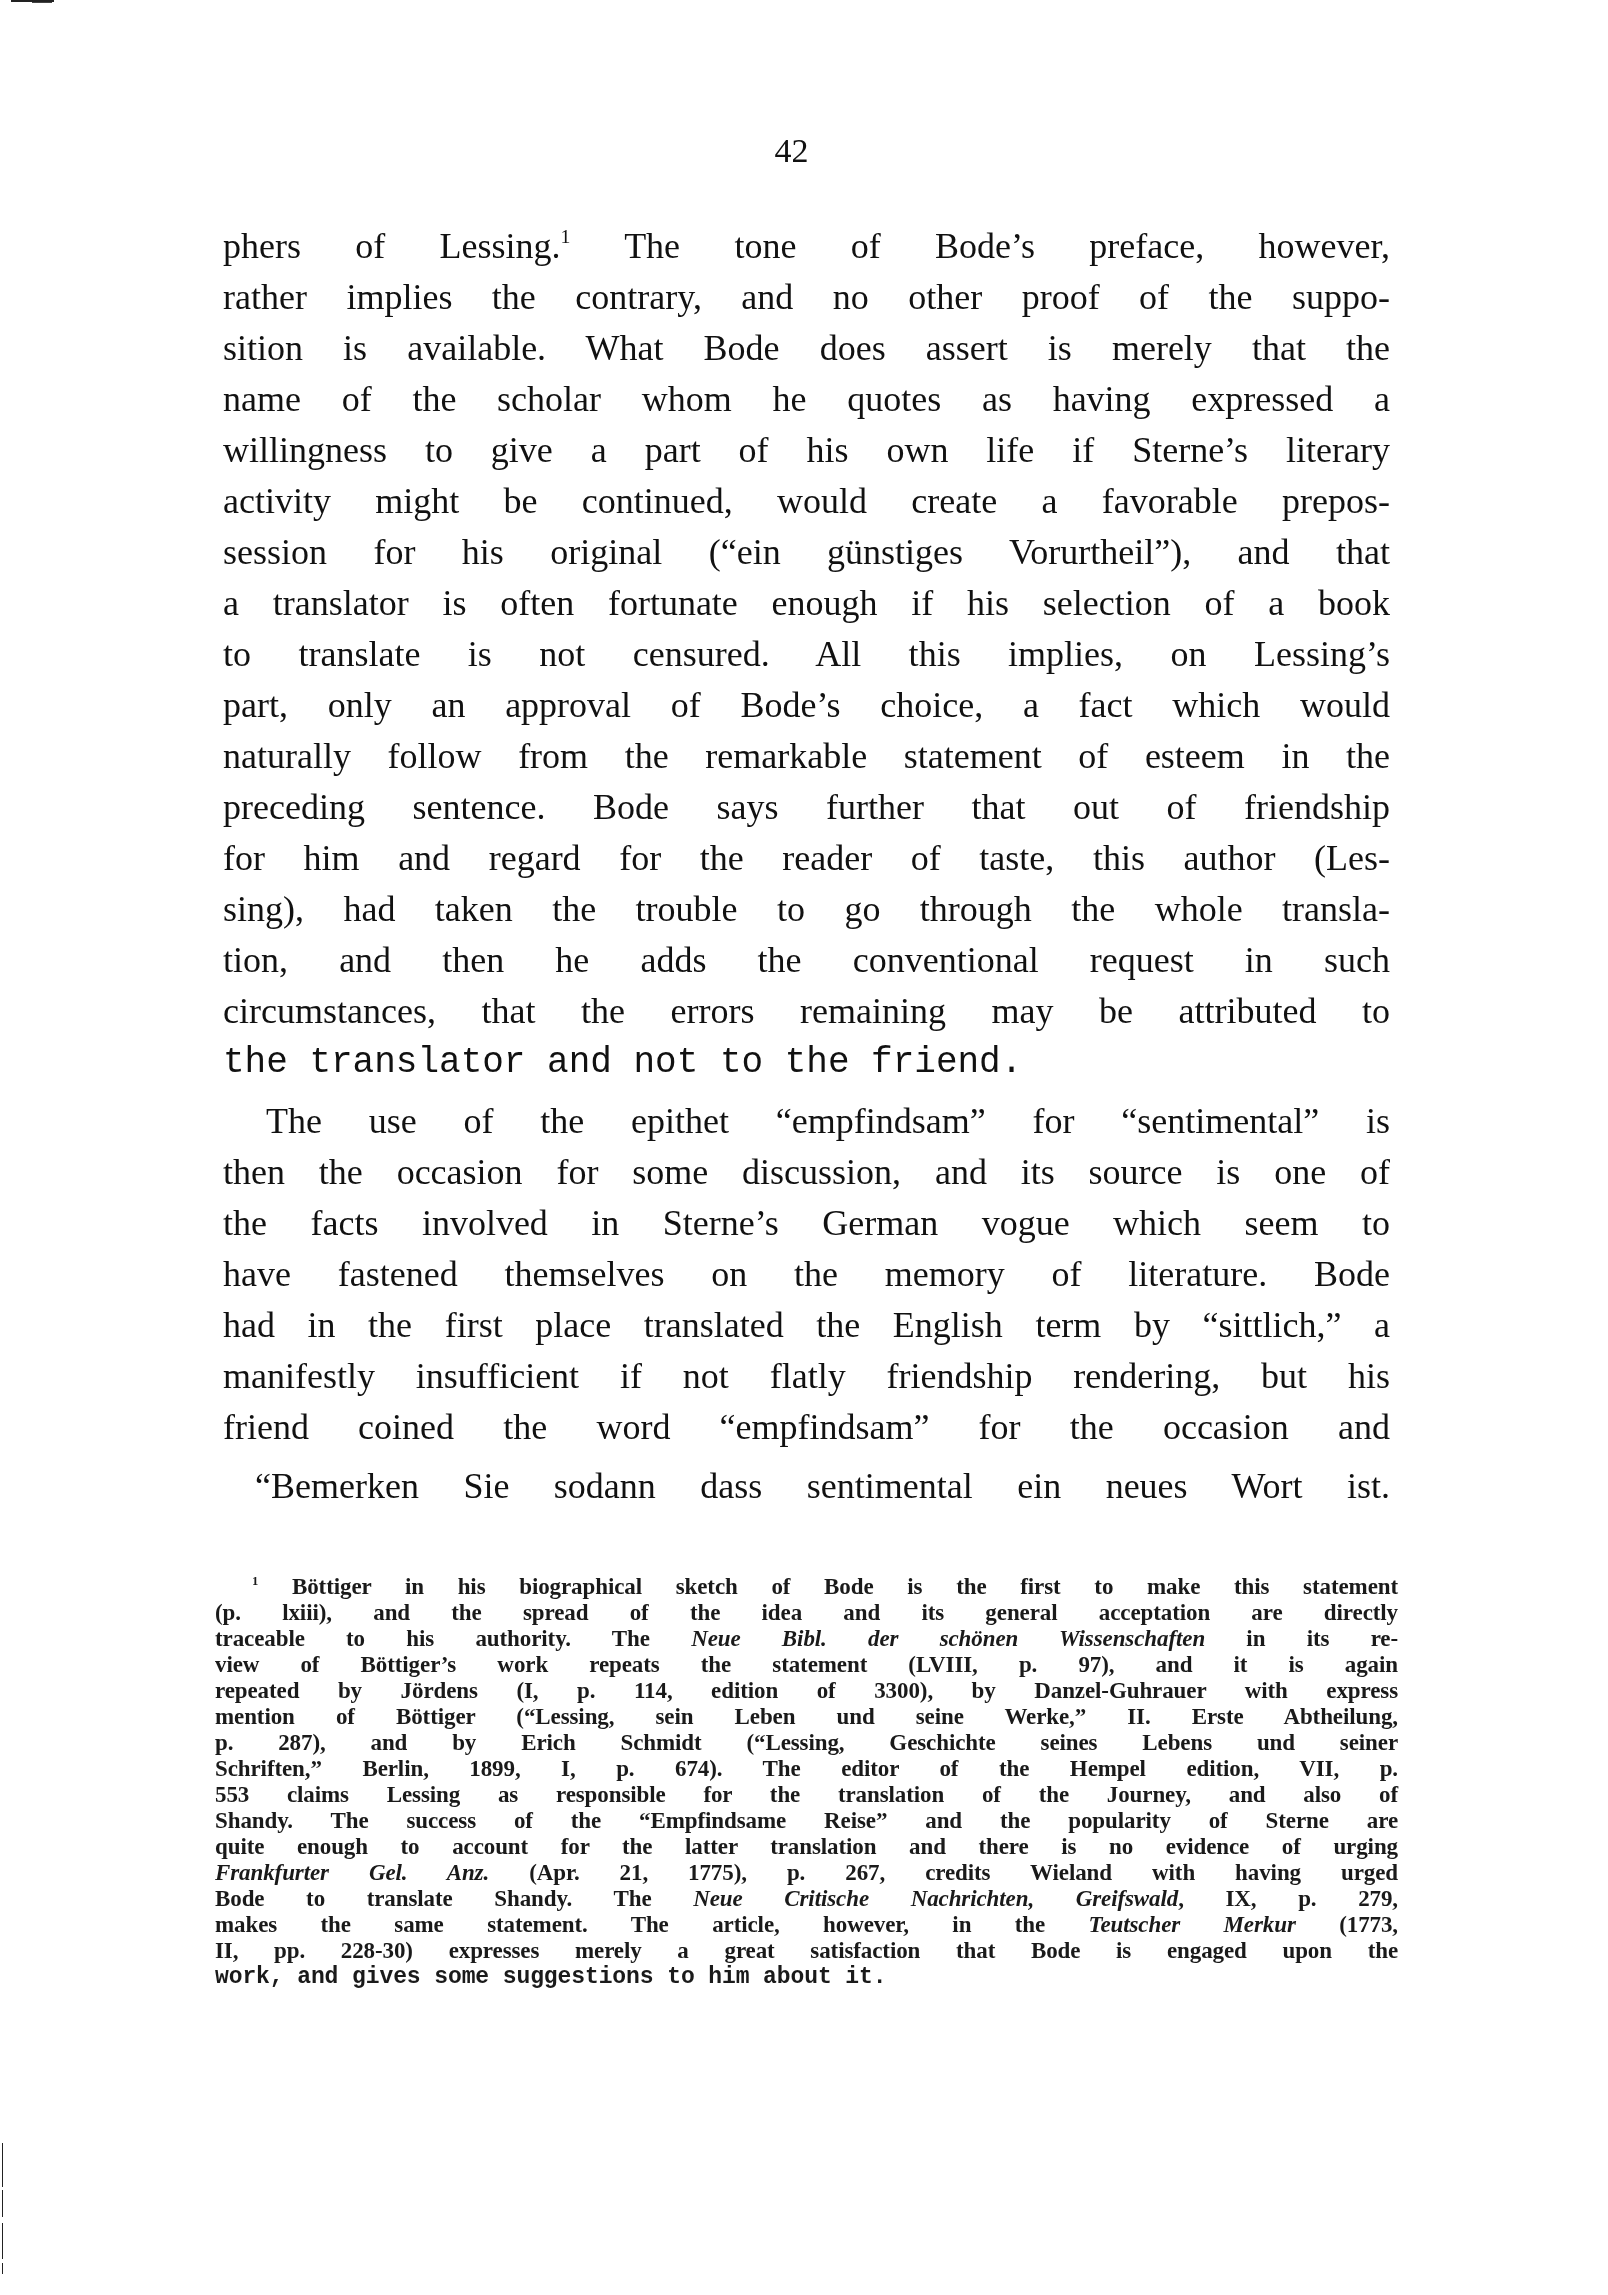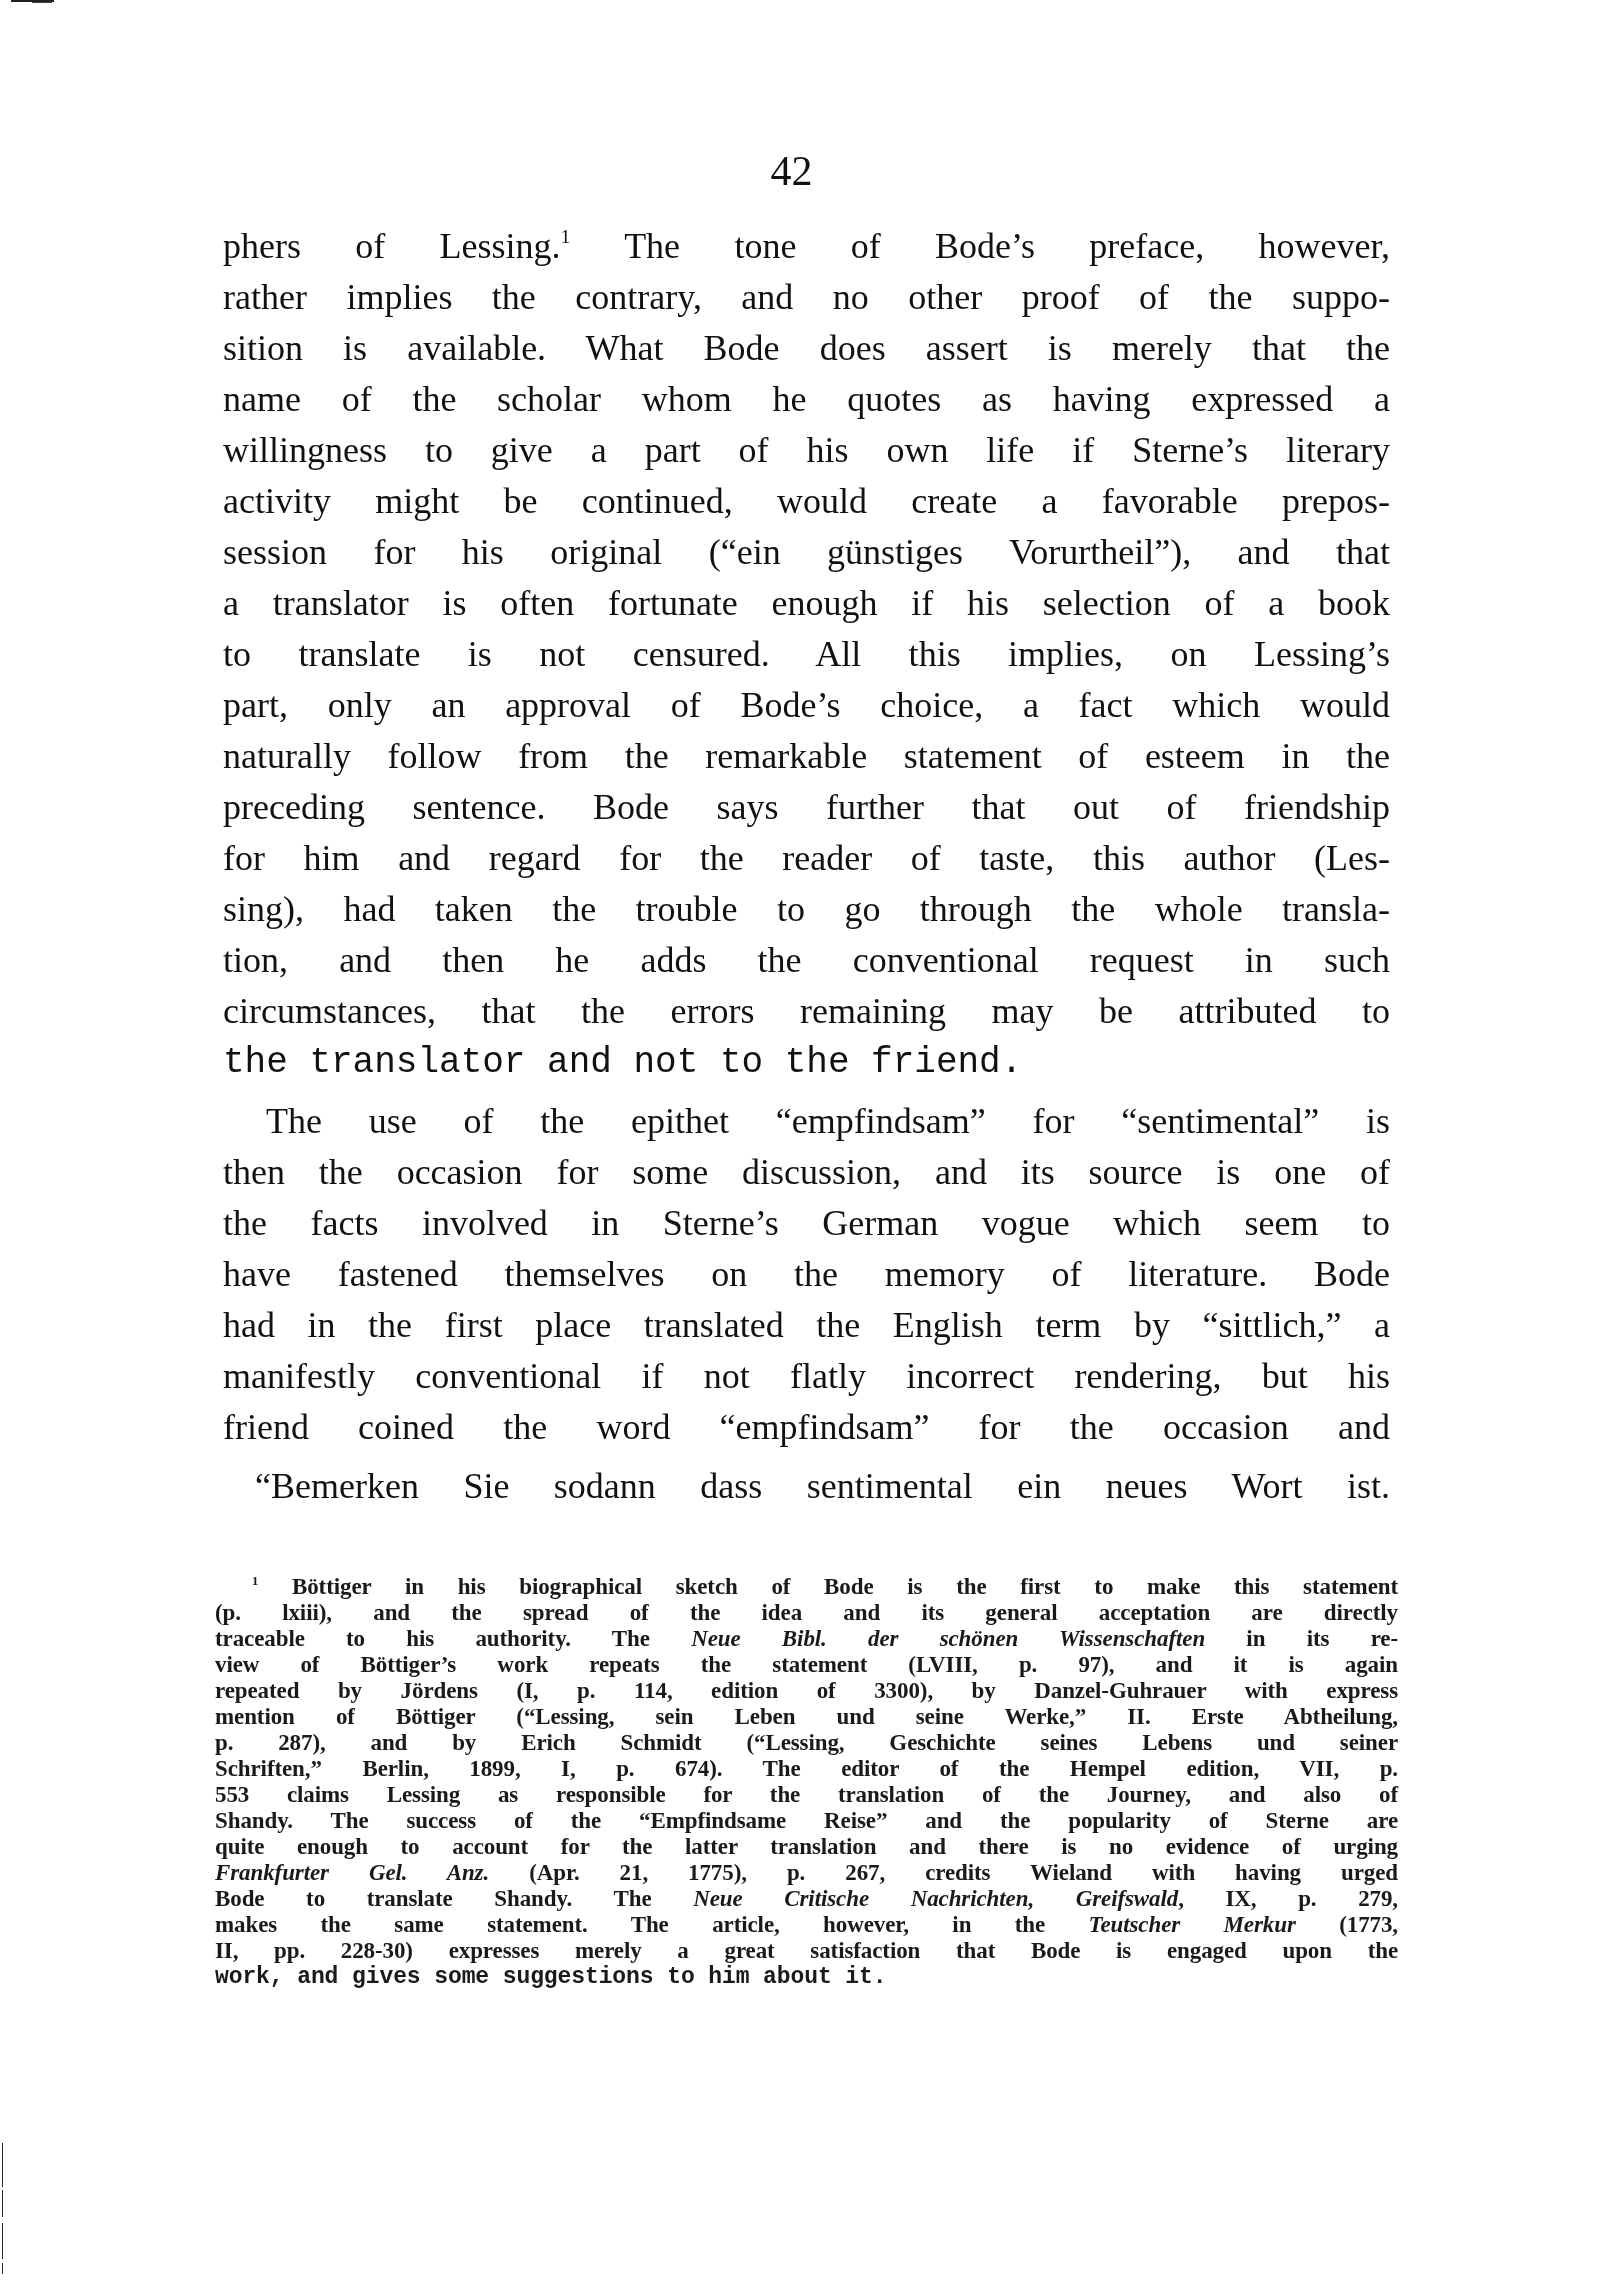--- a/index.html
+++ b/index.html
@@ -2,21 +2,21 @@
 <html style="font-size:14.2px"><head>
 <meta charset="utf-8">
 <style>
   html, body { margin: 0; padding: 0; background: #ffffff; }
   body { width: 1609px; height: 2295px; position: relative; overflow: hidden; color: #111; }
   .scan-mark-top { position: absolute; left: 10.7px; top: 0px; width: 43px; height: 1.8px; background: #222; }
   .scan-mark-top2 { position: absolute; left: 32px; top: 1.8px; width: 19.6px; height: 0.9px; background: #444; }
   .scan-edge { position: absolute; left: 1.8px; width: 0.9px; background: #222; }
   .page-number {
     position: absolute; top: 132px; left: 0; width: 1583px; text-align: center;
-    font-family: "Liberation Serif", "DejaVu Serif", serif; font-size: 42px; margin-top: 15px;
+    font-family: "Liberation Serif", "DejaVu Serif", serif; font-size: 34px;
   }
   .body-text {
     position: absolute; left: 215px; top: 213px; width: 1183px;
     font-family: "Liberation Serif", "DejaVu Serif", serif;
     font-size: 36px; line-height: 51px; text-align: justify;
   }
   .body-text p { margin: 8px; }
   .line { display: block; text-align-last: justify; white-space: nowrap; }
   .line.last { text-align-last: left; font-family: Liberation Mono, monospace; }
   .fn-text {
@@ -60,21 +60,21 @@
     <span class="line">tion, and then he adds the conventional request in such</span>
     <span class="line">circumstances, that the errors remaining may be attributed to</span>
     <span class="line last">the translator and not to the friend.</span>
   </p>
   <p>
     <span class="line" style="padding-left:43px">The use of the epithet “empfindsam” for “sentimental” is</span>
     <span class="line">then the occasion for some discussion, and its source is one of</span>
     <span class="line">the facts involved in Sterne’s German vogue which seem to</span>
     <span class="line">have fastened themselves on the memory of literature.  Bode</span>
     <span class="line">had in the first place translated the English term by “sittlich,” a</span>
-    <span class="line">manifestly conventional if not flatly incorrect rendering, but his</span>
+    <span class="line">manifestly insufficient if not flatly friendship rendering, but his</span>
     <span class="line">friend coined the word “empfindsam” for the occasion and</span>
   </p>
   <p>
     <span class="line" style="padding-left:32px">“Bemerken Sie sodann dass sentimental ein neues Wort ist.</span>
   </p>
 </div>
 
 <div class="fn-text">
   <span class="line first"><sup>1</sup> <span>Böttiger in his biographical sketch of Bode is the first to make this statement</span></span>
   <span class="line">(p. lxiii), and the spread of the idea and its general acceptation are directly</span>

